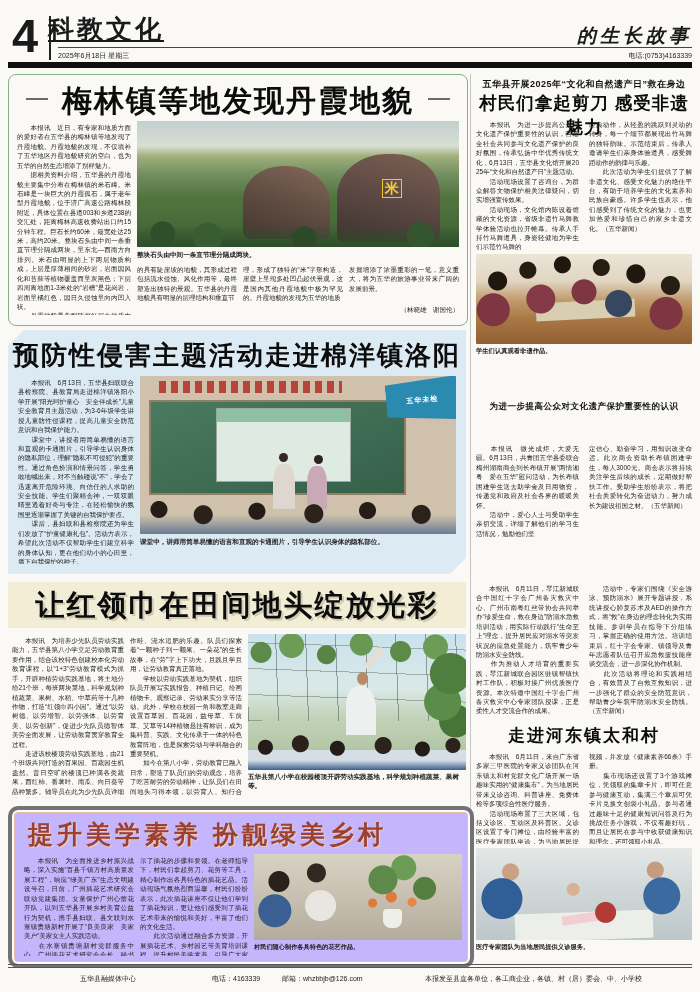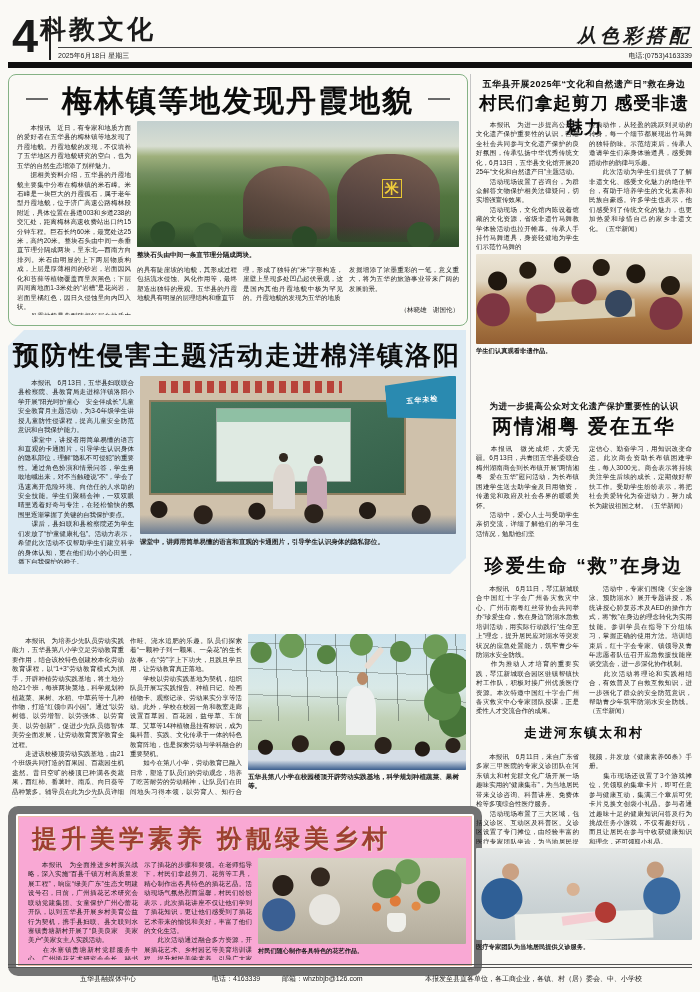--- a/index.html
+++ b/index.html
@@ -23,21 +23,21 @@
   .topbar{background:#0f0f0f;}
   
   .boxA{border:1.5px solid #85b285;border-radius:8px;}
   .decoline{display:inline-block;width:22px;height:6px;border-top:2px solid #6a6a6a;}
   
   .boxB{background:#dceaf3;clip-path:polygon(16px 0,100% 0,100% calc(100% - 16px),calc(100% - 16px) 100%,0 100%,0 16px);}
   
   .bandC{background:#f3edd6;}
   .hlC{text-shadow:2px 2px 0 #cfcab2;}
   
-  .boxD{background:#f9a8d4;border:8px solid #737373;border-radius:10px;
+  .boxD{background:#c4b5fd;border:4px solid #737373;border-radius:10px;
         box-shadow:inset 0 0 0 2px #fff,inset 0 0 0 3px #eebba8;}
   .hlD{font-size:25px;font-weight:900;letter-spacing:4px;color:#9d4030;text-shadow:1px 1px 0 #e9d2c8;}
   
   .photoA{background:linear-gradient(180deg,#c3d0cf 0%,#d8ded2 20%,#9fb07c 28%,#748f60 42%,#52753f 60%,#3f6135 100%);}
   .rockL{left:33%;bottom:6%;width:27%;height:58%;border-radius:46% 50% 6% 10%;
          background:linear-gradient(200deg,#85685a 0%,#5d4a40 55%,#443830 100%);}
   .rockR{left:62%;bottom:4%;width:32%;height:70%;border-radius:48% 44% 8% 6%;
          background:linear-gradient(195deg,#7d6153 0%,#564440 60%,#3f332e 100%);}
   .riceChar{left:76%;top:46%;color:#f2cf3a;font-size:14px;font-weight:bold;
             border:1px solid #e9c832;padding:0 2px;line-height:1.2;}
@@ -141,24 +141,24 @@
   .vaseD{left:62%;bottom:14%;width:9%;height:22%;background:#efefea;border-radius:20% 20% 40% 40%;}
   .footline{border-top:1px solid #555;border-bottom:1px solid #555;height:2px;}
 </style>
 </head>
 <body>
 
 <div class="page">
 
   <div class="abs pagenum" style="left:12px;top:12px;">4</div>
   <div class="abs" style="left:49px;top:16px;height:44px;border-left:2px solid #222;"></div>
-  <div class="abs sectitle" style="left:40px;top:12px;">科教文化</div>
+  <div class="abs sectitle" style="left:48px;top:12px;text-decoration:underline;">科教文化</div>
   <div class="abs" style="left:58px;top:47px;width:634px;border-top:1px solid #444;"></div>
   <div class="abs small" style="left:58px;top:51px;">2025年6月18日  星期三</div>
-  <div class="abs masthead" style="left:500px;top:23px;width:192px;">从色彩搭配</div>
+  <div class="abs masthead" style="left:500px;top:23px;width:192px;">的生长故事</div>
   <div class="abs small" style="left:520px;top:51px;width:172px;text-align:right;">电话:(0753)4163339</div>
   <div class="abs topbar" style="left:8px;top:62px;width:684px;height:6px;"></div>
 
   <div class="abs" style="left:470px;top:74px;height:886px;border-left:1px solid #c5c5c5;"></div>
 
   <div class="abs boxA" style="left:8px;top:74px;width:458px;height:250px;">
     <div class="abs" style="left:0;top:6px;width:100%;display:flex;align-items:center;justify-content:center;gap:14px;">
       <span class="decoline"></span>
       <span class="hl" style="font-size:30px;">梅林镇等地发现丹霞地貌</span>
       <span class="decoline"></span>
@@ -192,20 +192,23 @@
       <div class="pel teachA"></div>
       <div class="pel teachAh"></div>
       <div class="pel teachB"></div>
       <div class="pel teachBh"></div>
       <div class="pel studB"></div>
       <div class="pel flagB">五华未检</div>
     </div>
     <div class="abs cap" style="left:132px;top:208px;width:316px;">课堂中，讲师用简单易懂的语言和直观的卡通图片，引导学生认识身体的隐私部位。</div>
   </div>
 
+  <div class="abs bandC" style="left:8px;top:582px;width:458px;height:46px;">
+    <div class="hl hlC" style="font-size:29px;line-height:46px;">让红领巾在田间地头绽放光彩</div>
+  </div>
   <div class="abs bt" style="left:12px;top:636px;width:112px;height:162px;">　　本报讯　为培养少先队员劳动实践能力，五华县第八小学立足劳动教育重要作用，结合该校特色创建校本化劳动教育课程，以“1+3”劳动教育模式为抓手，开辟种植劳动实践基地，将土地分给21个班，每班两块菜地，科学规划种植蔬菜、果树、水稻、中草药等十几种作物，打造“红领巾四小园”。通过“以劳树德、以劳增智、以劳强体、以劳育美、以劳创新”，促进少先队员德智体美劳全面发展，让劳动教育贯穿教育全过程。
 　　走进该校楼顶劳动实践基地，由21个班级共同打造的百果园、百蔬园生机盎然。昔日空旷的楼顶已种满各类蔬果，西红柿、番薯叶、南瓜、向日葵等品种繁多。辅导员在此为少先队员详细讲解蔬菜种植知识，不少队员在绿意中耕耘，劲头十足。更多队员忙于采摘管理、锄土、浇水、施肥、采摘，大家协作有条不紊、分工明确。
 　　劳动课上，辅导员们将种植方法精细分解，让每个队员都能躬身体验整地</div>
   <div class="abs bt" style="left:130px;top:636px;width:112px;height:162px;">作畦、浇水追肥的乐趣。队员们探索着“一颗种子到一颗果、一朵花”的生长故事，在“劳”字上下功夫，且践且学且用，让劳动教育真正落地。
 　　学校以劳动实践基地为契机，组织队员开展写实践报告、种植日记、绘画植物卡、观察记录、劳动果实分享等活动。此外，学校在校园一角和教室走廊设置百草园、百花园，益母草、车前草、艾草等14种植物悬挂有标识，成为集科普、实践、文化传承于一体的特色教育阵地，也是探索劳动与学科融合的重要契机。
 　　如今在第八小学，劳动教育已融入日常，塑造了队员们的劳动观念，培养了吃苦耐劳的劳动精神，让队员们在田间地头习得本领，以劳育人、知行合一。（五华新闻）</div>
   <div class="photo photoC" style="left:248px;top:634px;width:218px;height:136px;">
     <div class="pel trellisC"></div>
     <div class="pel vinesC"></div>
     <div class="pel leafC"></div>
@@ -236,32 +239,30 @@
 　　活动现场，文化馆内陈设着馆藏的文化资源，省级非遗竹马舞教学体验活动也拉开帷幕。传承人手持竹马舞道具，身姿轻健地为学生们示范竹马舞的</div>
   <div class="abs bt" style="left:589px;top:120px;width:103px;height:130px;">经典动作，从轻盈的跳跃到灵动的转身，每一个细节都展现出竹马舞的独特韵味。示范结束后，传承人邀请学生们亲身体验道具，感受舞蹈动作的韵律与乐趣。
 　　此次活动为学生们提供了了解非遗文化、感受文化魅力的绝佳平台，有助于培养学生的文化素养和民族自豪感。许多学生也表示，他们感受到了传统文化的魅力，也更加热爱和珍惜自己的家乡非遗文化。（五华新闻）</div>
   <div class="photo photoR1" style="left:476px;top:254px;width:216px;height:90px;">
     <div class="pel tableR1"></div>
     <div class="pel crowdR1"></div>
   </div>
   <div class="abs cap" style="left:476px;top:347px;width:216px;font-size:6.3px;">学生们认真观看非遗作品。</div>
 
   <div class="abs kicker" style="left:476px;top:401px;width:216px;font-size:8.5px;">为进一步提高公众对文化遗产保护重要性的认识</div>
-  <div class="abs hl" style="left:476px;top:413px;width:216px;font-size:20px;">两情湘粤  爱在五华</div>
   <div class="abs bt" style="left:476px;top:444px;width:103px;height:100px;">　　本报讯　微光成炬，大爱无疆。6月13日，共青团五华县委联合梅州湖南商会到长布镇开展“两情湘粤　爱在五华”慰问活动，为长布镇困难学生送去助学金及日用物资，传递党和政府及社会各界的暖暖关怀。
 　　活动中，爱心人士与受助学生亲切交流，详细了解他们的学习生活情况，勉励他们坚</div>
   <div class="abs bt" style="left:589px;top:444px;width:103px;height:100px;">定信心、勤奋学习，用知识改变命运。此次商会资助长布镇困难学生，每人3000元。商会表示将持续关注学生后续的成长，定期做好帮扶工作。受助学生纷纷表示，将把社会关爱转化为奋进动力，努力成长为建设祖国之材。（五华新闻）</div>
 
-  <div class="abs hl" style="left:476px;top:553px;width:216px;font-size:19px;">珍爱生命  “救”在身边</div>
   <div class="abs bt" style="left:476px;top:584px;width:103px;height:150px;">　　本报讯　6月11日，琴江新城联合中国红十字会广州备灾救灾中心、广州市南粤红丝带协会共同举办“珍爱生命，救在身边”防溺水急救培训活动，用实际行动践行“生命至上”理念，提升居民应对溺水等突发状况的应急处置能力，筑牢青少年防溺水安全防线。
 　　作为推动人才培育的重要实践，琴江新城联合园区驻镇帮镇扶村工作队，积极对接广州优质医疗资源。本次特邀中国红十字会广州备灾救灾中心专家团队授课，正是柔性人才交流合作的成果。</div>
   <div class="abs bt" style="left:589px;top:584px;width:103px;height:150px;">　　活动中，专家们围绕《安全游泳、预防溺水》展开专题讲授，系统讲授心肺复苏术及AED的操作方式，将“救”在身边的理念转化为实用技能。参训学员在指导下分组练习，掌握正确的使用方法。培训结束后，红十字会专家、镇领导及青年志愿者队伍召开应急救援技能座谈交流会，进一步深化协作机制。
 　　此次活动将理论和实践相结合，有效普及了自救互救知识，进一步强化了群众的安全防范意识，帮助青少年筑牢防溺水安全防线。（五华新闻）</div>
 
-  <div class="abs hl" style="left:476px;top:724px;width:216px;font-size:13px;line-height:1.4;font-family:Liberation Serif, serif;">走进河东镇太和村</div>
+  <div class="abs hl" style="left:476px;top:724px;width:216px;font-size:17px;line-height:1.4;font-family:Liberation Serif, serif;">走进河东镇太和村</div>
   <div class="abs bt" style="left:476px;top:752px;width:103px;height:92px;">　　本报讯　6月11日，来自广东省多家三甲医院的专家义诊团队在河东镇太和村党群文化广场开展一场趣味实用的“健康集市”，为当地居民带来义诊咨询、科普讲座、免费体检等多项综合性医疗服务。
 　　活动现场布置了三大区域，包括义诊区、互动区及科普区。义诊区设置了专门摊位，由经验丰富的医疗专家团队坐诊，为当地居民提供义诊和体检服务，帮助居民更好了解自身健康状况，掌握健康管理的方法。
 　　互动区则设置了“‘健康素养66条’科普动画”等健康科普</div>
   <div class="abs bt" style="left:589px;top:752px;width:103px;height:92px;">视频，并发放《健康素养66条》手册。
 　　集市现场还设置了3个游戏摊位，凭领取的集章卡片，即可任意参与健康互动，集满三个章后可凭卡片兑换文创袋小礼品。参与者通过趣味十足的健康知识问答及行为挑战任务小游戏，不仅有趣好玩，而且让居民在参与中收获健康知识和理念，还可领取小礼品。
 　　除此以外，专家团队成员还为镇村医务人员开展乡村医生培训、入户访视及“健康科普”进校园活动。（宋凤平　陈真媚）</div>
   <div class="photo photoR4" style="left:476px;top:848px;width:216px;height:92px;">
     <div class="pel tableR4"></div>
     <div class="pel paperR4"></div>
     <div class="pel figR4"></div>

